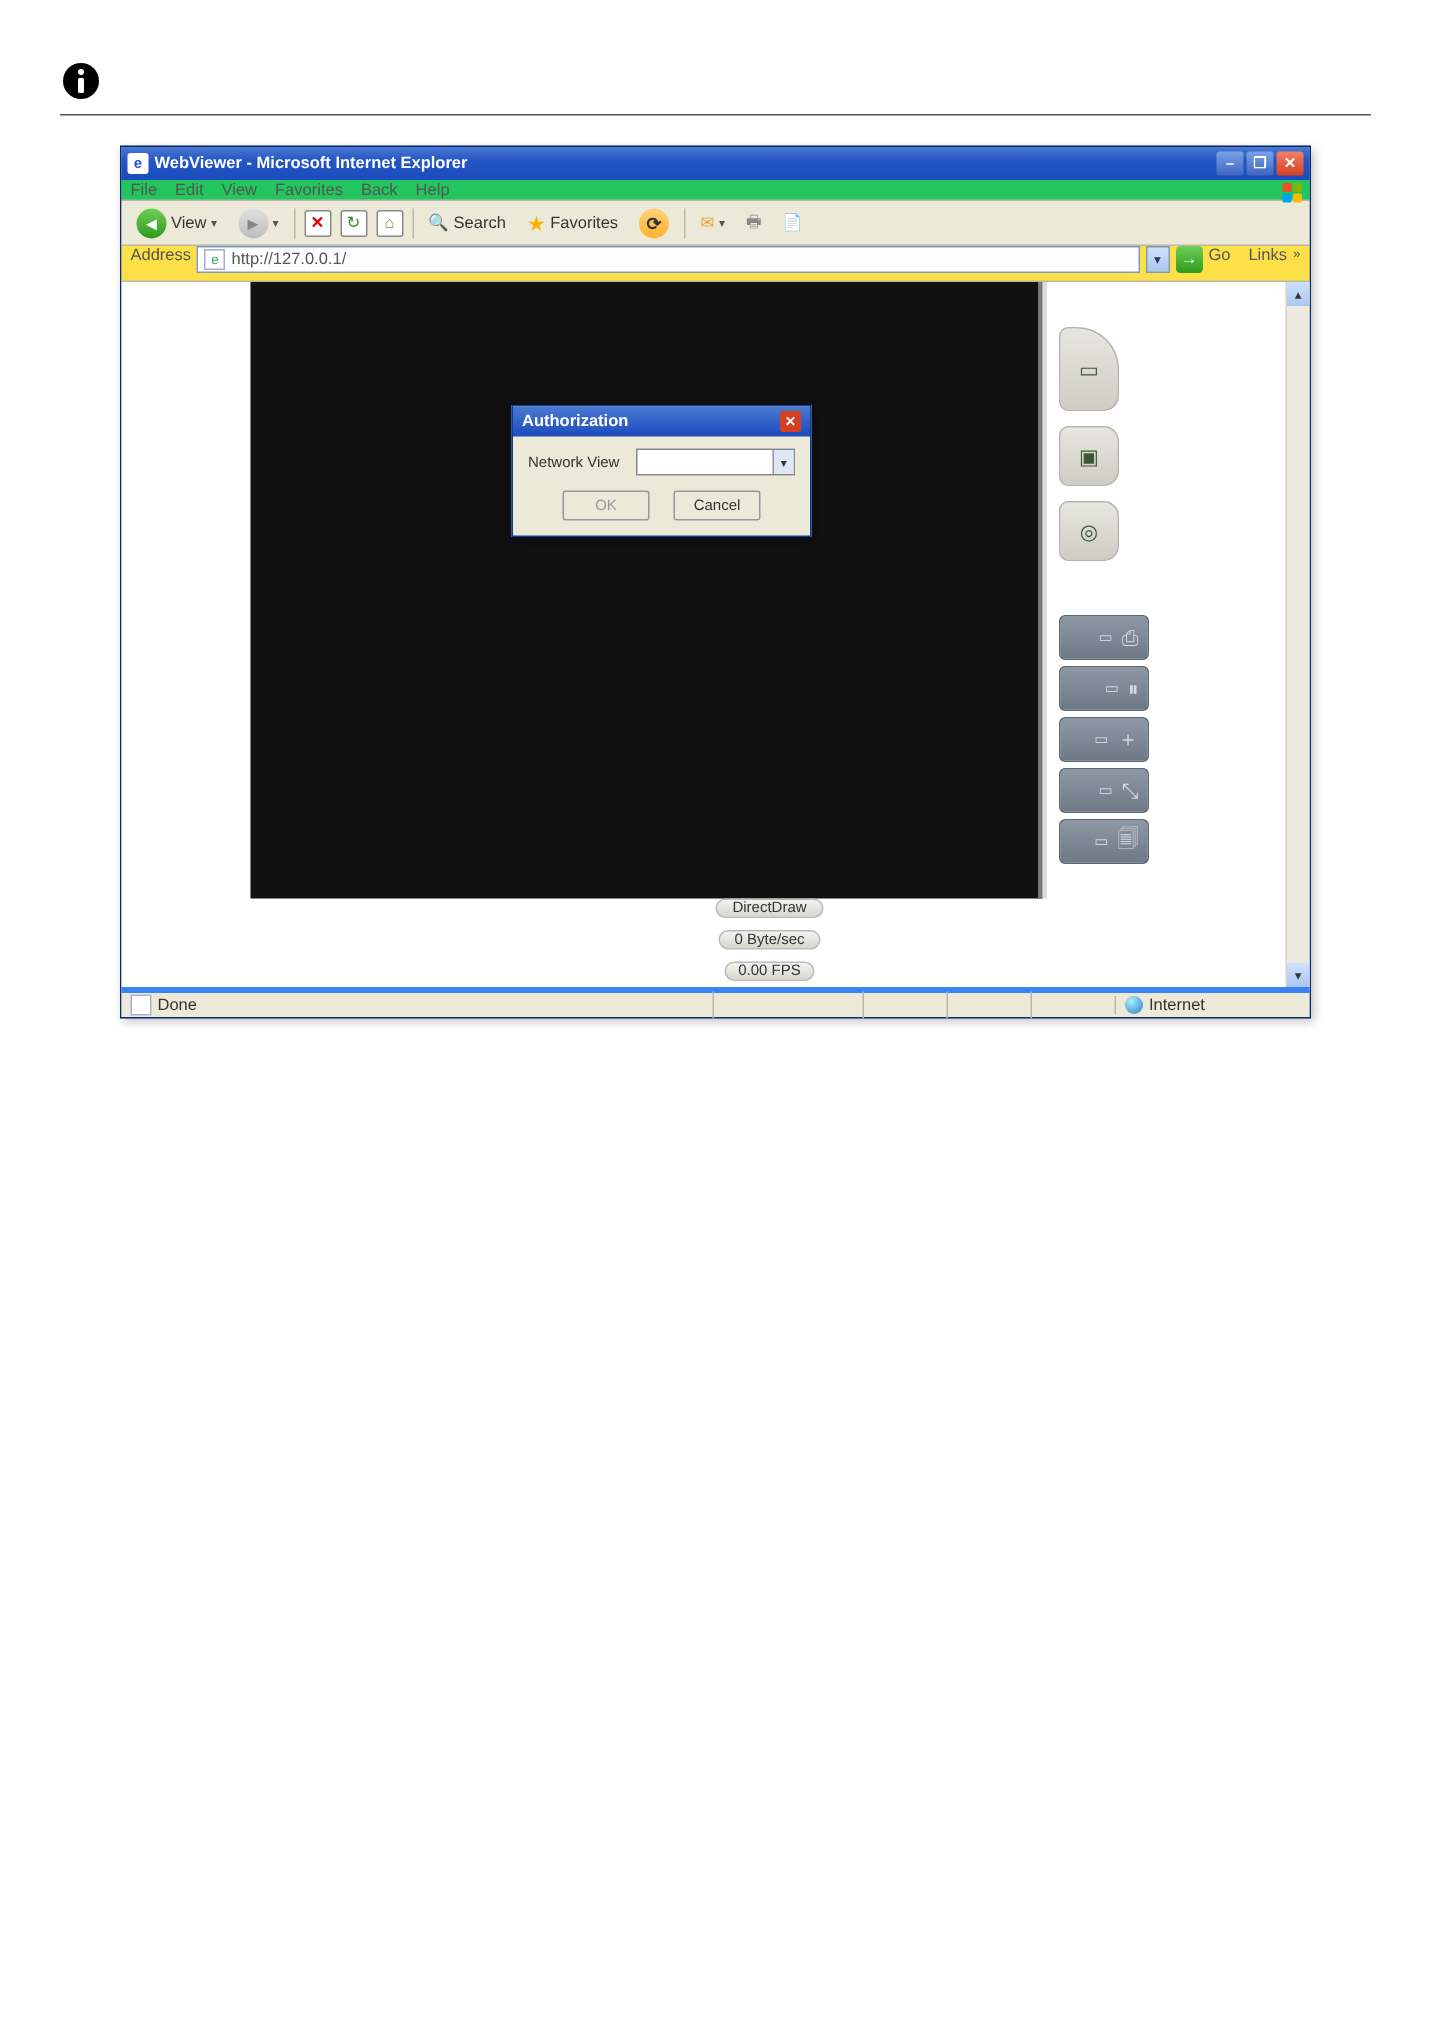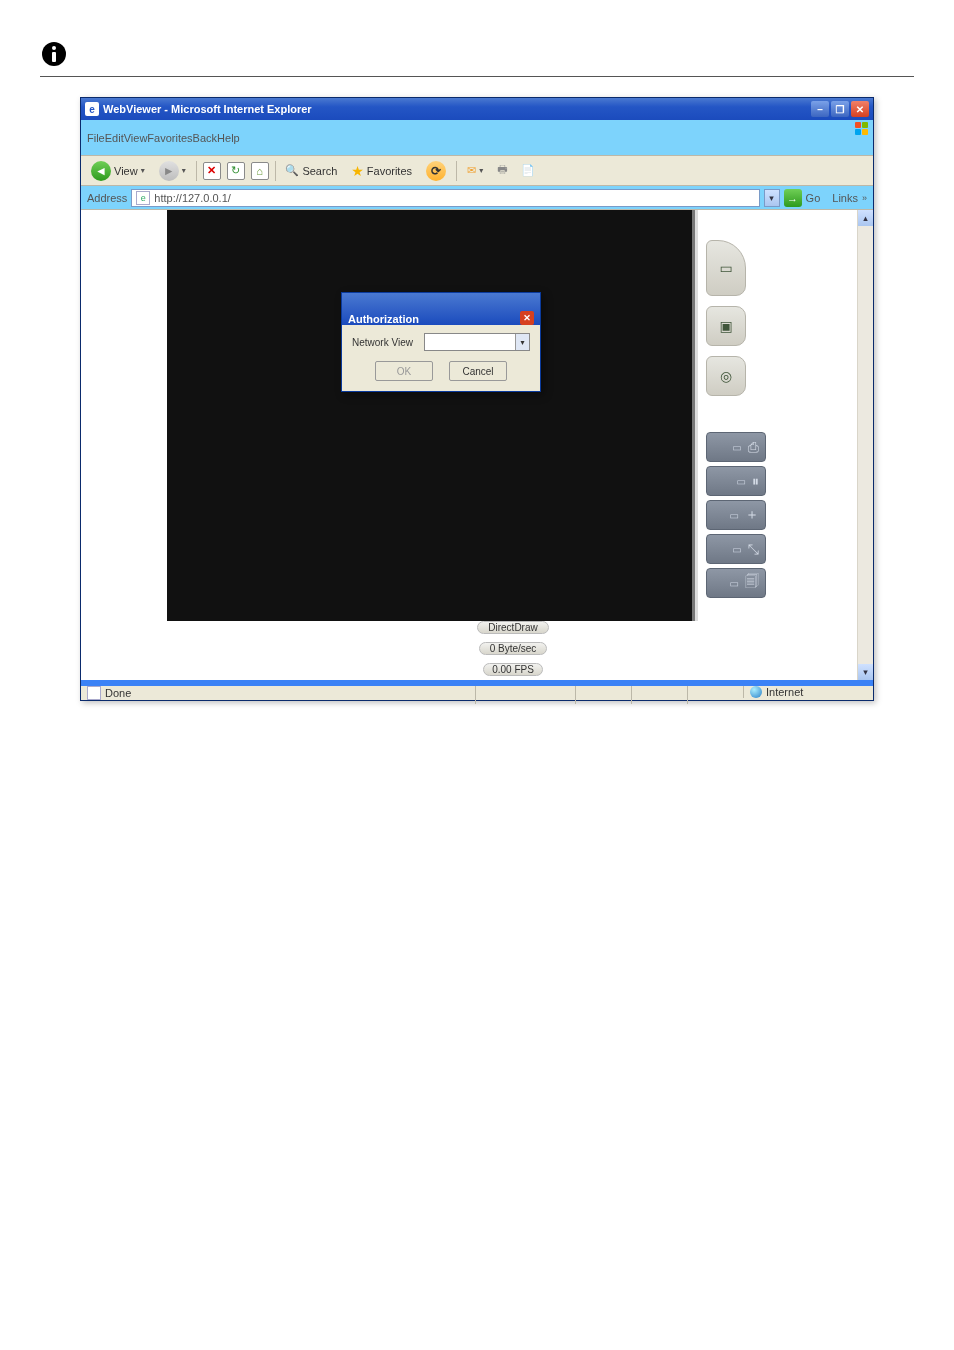--- a/index.html
+++ b/index.html
@@ -10,21 +10,21 @@
   .sep-line { border-top: 1px solid #555; margin-bottom: 20px; width: 100%; }
   .browser-window { width: 794px; margin: 0 auto; border: 1px solid #0a2a6c; background: #c0c8d8; box-shadow: 2px 2px 6px rgba(0,0,0,.25); }
   .titlebar { height: 22px; background: linear-gradient(#4a79d1, #2456c5 40%, #1b4bbd); display: flex; align-items: center; color: #fff; font-weight: bold; font-size: 11px; padding: 0 4px; }
   .titlebar .ie-icon { width: 14px; height: 14px; background: #fff; border-radius: 2px; margin-right: 4px; display: inline-flex; align-items: center; justify-content: center; font-weight: bold; color: #2456c5; font-size: 10px; }
   .titlebar .title { flex: 1; }
   .win-controls { display: flex; gap: 2px; }
   .win-btn { width: 18px; height: 16px; border-radius: 2px; display: flex; align-items: center; justify-content: center; font-size: 10px; font-weight: bold; color: #fff; }
   .win-btn.min { background: linear-gradient(#7aa1e8,#3c66c0); }
   .win-btn.max { background: linear-gradient(#7aa1e8,#3c66c0); }
   .win-btn.close { background: linear-gradient(#f08068,#d64020); }
-  .menubar { height: 36px; background: #7dd3fc; display: flex; align-items: center; padding: 0 6px; color: #555; font-size: 11px; border-bottom: 1px solid #bcb8a8; position: relative; }
+  .menubar { height: 14px; background: #22c55e; display: flex; align-items: center; padding: 0 6px; gap: 12px; color: #555; font-size: 11px; border-bottom: 1px solid #bcb8a8; position: relative; }
   .menubar .flag { position: absolute; right: 2px; top: 2px; width: 18px; height: 16px; }
   .flag span { position: absolute; width: 6px; height: 6px; border-radius: 1px; }
   .flag .r { background:#f25022; left:2px; top:0; }
   .flag .g { background:#7fba00; left:9px; top:0; }
   .flag .b { background:#00a4ef; left:2px; top:7px; }
   .flag .y { background:#ffb900; left:9px; top:7px; }
   .toolbar { height: 30px; background: #ece9d8; display: flex; align-items: center; padding: 0 6px; gap: 6px; border-bottom: 1px solid #bcb8a8; }
   .tb-btn { display: flex; align-items: center; gap: 3px; padding: 2px 4px; font-size: 11px; color: #333; }
   .icon-circ { width: 20px; height: 20px; border-radius: 50%; display: flex; align-items: center; justify-content: center; font-size: 12px; font-weight: bold; }
   .green { background: linear-gradient(#6fcf56,#2e9a1e); color:#fff; }
@@ -33,21 +33,21 @@
   .tb-sep { width:1px; height:20px; background:#bdb8a8; }
   .sq-btn { width:18px; height:18px; border:1px solid #8a8a8a; background:#fff; display:flex; align-items:center; justify-content:center; font-size:11px; border-radius:2px; }
   .sq-btn.stop { color:#d00; font-weight:bold; }
   .sq-btn.refresh { color:#2e8d2e; }
   .sq-btn.home { color:#6a9a3a; }
   .star { color:#f7b500; font-size:14px; }
   .hist { background: linear-gradient(#ffd27a,#ffb22e); }
   .mail { color:#f0a030; }
   .print { color:#888; }
   .mc { color:#7b9de6; }
-  .addressbar { height: 24px; background: #7dd3fc; display:flex; align-items:center; padding: 0 6px; gap:4px; border-bottom: 1px solid #bcb8a8; font-size: 11px; color:#555; }
+  .addressbar { height: 24px; background: #fde047; display:flex; align-items:flex-start; padding: 0 6px; gap:4px; border-bottom: 1px solid #bcb8a8; font-size: 11px; color:#555; }
   .addr-input { flex:1; height:18px; background:#fff; border:1px solid #7a9ac7; display:flex; align-items:center; padding: 0 4px; }
   .addr-input .page-icon { width:14px; height:14px; background:#fff; border:1px solid #aac; margin-right:4px; display:flex; align-items:center; justify-content:center; font-size:9px; color:#3a6; }
   .addr-drop { width:16px; height:18px; background: linear-gradient(#cfe1ff,#aac6f0); border:1px solid #7a9ac7; display:flex; align-items:center; justify-content:center; font-size:9px; color:#334; }
   .go-btn { width:18px; height:18px; border-radius:3px; background: linear-gradient(#6fcf56,#2e9a1e); display:flex; align-items:center; justify-content:center; color:#fff; font-weight:bold; }
   .content-area { height: 470px; background:#fff; position:relative; overflow:hidden; }
   .black-view { position:absolute; left:86px; top:0; width:528px; height:411px; background:#111; border-right:3px solid #777; }
   .black-view::after { content:""; position:absolute; right:-6px; top:0; width:3px; height:100%; background:#ddd; }
   .status-strip { position:absolute; left:72px; top:411px; width:720px; height:36px; display:flex; align-items:center; gap:8px;flex-direction:column; }
   .pill { height:22px; border-radius:11px; background: linear-gradient(#f2f2ef,#d8d6cc); border:1px solid #bbb; display:flex; align-items:center; padding: 0 10px; font-size:10px; color:#333; }
   .pill.sm { padding: 0 8px; }
@@ -57,37 +57,37 @@
   .rec-dot { width:10px; height:10px; border-radius:50%; background:#e34; }
   .side-col { position:absolute; left:625px; top:30px; width:60px; height:400px; }
   .tab { width:40px; height:40px; margin-bottom:10px; background: linear-gradient(#e6e6e0,#cfcdc3); border-radius:6px 10px 10px 6px; border:1px solid #b6b4aa; display:flex; align-items:center; justify-content:center; font-size:14px; color:#4a5; }
   .tab .ic { filter: grayscale(0%); color:#40563a; }
   .tab:first-child { border-top-right-radius:28px; height:56px; }
   .side-block { width:60px; height:30px; margin:4px 0; background: linear-gradient(#8e97a5,#6f7886); border-radius:4px; border:1px solid #5d6674; display:flex; align-items:center; justify-content:flex-end; padding-right:6px; color:#d4dbe6; font-size:14px; }
   .side-block .sm { font-size:10px; margin-right:6px; color:#cbd3df; }
   .scrollbar-v { position:absolute; right:0; top:0; width:16px; height:100%; background:#ece9e0; border-left:1px solid #d9d5c9; }
   .scrollbar-v .arrow { height:16px; background: linear-gradient(#cfe1ff,#aac6f0); display:flex; align-items:center; justify-content:center; font-size:9px; color:#334; }
   .dialog { position:absolute; left:260px; top:82px; width:200px; background:#ece9d8; border:1px solid #0a3a9c; box-shadow:3px 3px 8px rgba(0,0,0,.35); }
-  .dlg-title { height:32px; background: linear-gradient(#4a79d1,#1b4bbd); color:#fff; font-weight:bold; font-size:11px; display:flex; align-items:flex-end; padding:0 6px; justify-content:space-between; }
+  .dlg-title { height:20px; background: linear-gradient(#4a79d1,#1b4bbd); color:#fff; font-weight:bold; font-size:11px; display:flex; align-items:center; padding:0 6px; justify-content:space-between; }
   .dlg-close { width:14px; height:14px; background:#d64020; color:#fff; display:flex; align-items:center; justify-content:center; border-radius:2px; font-size:9px; }
   .dlg-body { padding:8px 10px 10px; font-size:10px; color:#333; }
   .fieldset { border:1px solid #bbb; padding:8px 8px 10px; margin-bottom:10px; }
   .fieldset legend { font-size:10px; padding:0 3px; }
   .row-f { display:flex; align-items:center; margin-bottom:6px; }
   .row-f label { width:52px; }
   .row-f input[type=text], .row-f input[type=password] { flex:1; height:16px; border:1px solid #888; background:#fff; font-size:10px; padding:0 2px; }
   .chk-row { display:flex; align-items:center; gap:4px; font-size:10px; margin-top:4px; }
   .net-row { display:flex; align-items:center; margin-bottom:10px; }
   .net-row label { width:72px; }
   .net-row .combo { flex:1; height:18px; border:1px solid #888; background:#fff; display:flex; align-items:center; justify-content:flex-end; }
   .net-row .combo .cbar { width:14px; height:100%; background:#dfe7f5; border-left:1px solid #999; display:flex; align-items:center; justify-content:center; font-size:8px; }
   .btn-row { display:flex; justify-content:center; gap:16px; }
   .dlg-btn { width:58px; height:20px; border:1px solid #999; background:#ece9d8; font-size:10px; border-radius:2px; display:flex; align-items:center; justify-content:center; }
   .dlg-btn.disabled { color:#999; }
-  .statusbar { height:20px; background:#ece9d8; border-top:6px solid #3b82f6; display:flex; align-items:flex-start; font-size:11px; color:#333; }
+  .statusbar { height:20px; background:#ece9d8; border-top:4px solid #3b82f6; display:flex; align-items:center; font-size:11px; color:#333; }
   .statusbar .left { flex:1; display:flex; align-items:center; gap:4px; padding-left:6px; }
   .statusbar .doc-icon { width:14px; height:14px; border:1px solid #aac; background:#fff; }
   .statusbar .cells { display:flex; }
   .statusbar .cell { width:56px; height:18px; border-left:1px solid #bcb8a8; }
   .statusbar .cell:first-child { width:100px; }
   .statusbar .zone { display:flex; align-items:center; gap:4px; width:130px; border-left:1px solid #bcb8a8; padding-left:6px; }
   .statusbar .globe { width:12px; height:12px; border-radius:50%; background: radial-gradient(circle at 35% 30%, #aef, #2a80c8); }
 </style>
 </head>
 <body>

